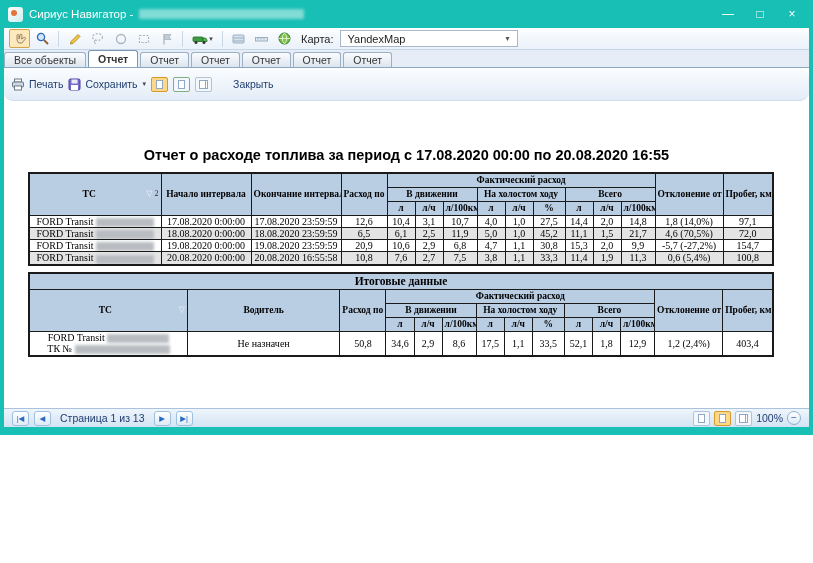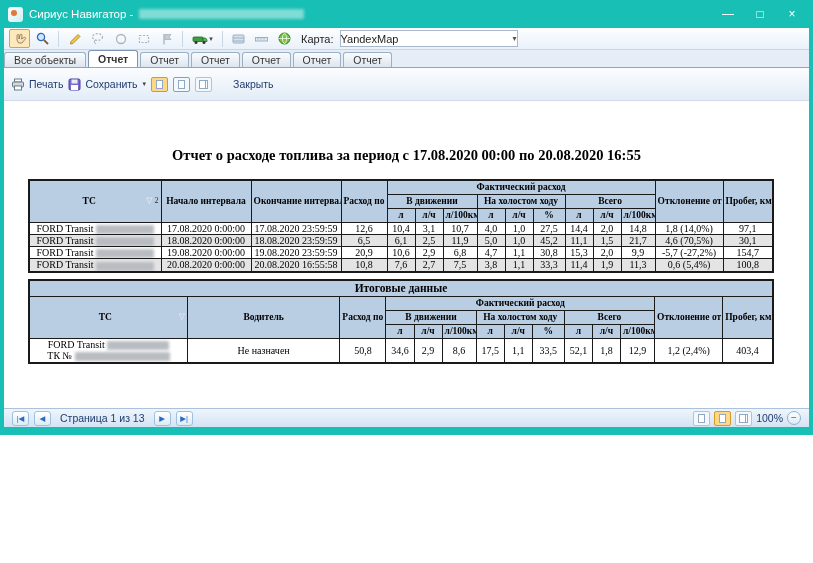--- a/index.html
+++ b/index.html
@@ -20,41 +20,41 @@
   .menubar { height:19px; background:#f7fafd; display:flex; align-items:center; padding:0 9px; gap:19px; font-size:11px; color:#1e1e1e; border-bottom:1px solid #e3eaf2; }
   .menu-item { cursor:default; }
   .phone-wrap { margin-left:auto; display:flex; align-items:center; gap:5px; font-size:11px; color:#1e1e1e; }
   
   .toolbar { height:22px; background:linear-gradient(#fdfeff,#e9f1fa); border-bottom:1px solid #c6d6e6; display:flex; align-items:center; padding:0 5px; gap:2px; }
   .tbtn { width:21px; height:19px; display:flex; align-items:center; justify-content:center; border:1px solid transparent; border-radius:2px; }
   .tbtn.active { border-color:#d8a148; background:#fde9bc; }
   .tbtn.drop { width:29px; gap:1px; }
   .tsep { width:1px; height:16px; background:#c9d6e4; margin:0 3px; }
   .map-label { font-size:11px; margin:0 4px 0 4px; color:#1e1e1e; }
-  .combo { width:178px; height:17px; border:1px solid #a8b8c8; background:#fff; display:flex; align-items:center; font-size:11px; padding:0 0; color:#1e1e1e;justify-content:flex-end; }
+  .combo { width:178px; height:17px; border:1px solid #a8b8c8; background:#fff; display:flex; align-items:center; font-size:11px; padding:0 7px; color:#1e1e1e;justify-content:flex-end; }
   .combo .caret { margin-left:auto; font-size:8px; color:#555; }
   .search-input { width:168px; height:17px; border:1px solid #a8b8c8; font-size:11px; padding:0 5px; color:#8a8a8a; font-family:"Liberation Sans",sans-serif; margin-left:6px;}
   .right-tools { margin-left:auto; display:flex; align-items:center; gap:3px;margin-top:41px; }
   .scale-text { font-size:11px; color:#1e1e1e; }
   .caret-sm { font-size:7px; color:#444; }
   
   .tabbar { height:18px; background:#e7edf6; display:flex; align-items:flex-end; padding-left:0; border-bottom:1px solid #8ca6c0; }
   .tab { height:15px; padding:0 9px; font-size:10.5px; color:#333; background:linear-gradient(#fafcfe,#dde5ee); border:1px solid #9ab0c4; border-bottom:none; border-radius:3px 3px 0 0; margin-right:2px; display:flex; align-items:center; cursor:default; }
   .tab.active { height:17px; background:#fff; position:relative; z-index:2; border-color:#7c96b2; font-weight:bold; }
   
-  .rtoolbar { height:19px; background:linear-gradient(#fbfdff,#e3ecf7); border-bottom:1px solid #cfdced; display:flex; align-items:center; padding:16px 7px; gap:5px; font-size:10.5px; color:#1f3c6e; }
+  .rtoolbar { height:19px; background:linear-gradient(#fbfdff,#e3ecf7); border-bottom:1px solid #cfdced; display:flex; align-items:center; padding:16px 7px; gap:5px; font-size:10.5px; color:#1f3c6e;border-radius:9px; }
   .rbtn { display:flex; align-items:center; gap:4px; cursor:default; }
   .mini-toggle { width:17px; height:15px; border:1px solid #b0c4d8; border-radius:2px; background:#f4f8fc; display:flex; align-items:center; justify-content:center; }
   .mini-toggle.orange { background:#ffd887; border-color:#d39b2d; }
   .mini-toggle.green { border-color:#7fae7f; }
   .pg-glyph { width:7px; height:9px; border:1px solid #8fa8c4; background:#fff; }
   .pg-glyph.dbl { width:9px; border-right:3px double #8fa8c4; }
   
   .content { flex:1; background:#fff; overflow:hidden; }
-  .report-title { font-family:Liberation Serif, serif; font-weight:bold; font-size:14.5px; text-align:center; margin:46px 0 15px 0; color:#000; }
+  .report-title { font-family:Liberation Sans, sans-serif; font-weight:bold; font-size:14.5px; text-align:center; margin:46px 0 9px 0; color:#000; }
   table.rpt { border-collapse:collapse; margin-left:24px; table-layout:fixed; width:746px; font-family:"Liberation Serif",serif; font-size:10px; border:2px solid #1a1a1a; }
   table.rpt th, table.rpt td { border:1px solid #1a1a1a; padding:0 2px; text-align:center; white-space:nowrap; overflow:hidden; }
   table.rpt thead th { background:#b9cde3; font-weight:bold; font-size:9.5px; line-height:1.15; padding:1px 2px; }
   table.rpt td { height:12px; }
   table.rpt tbody tr.alt td { background:#e4e4e4; }
   td.tc-cell { text-align:left; padding-left:3px; }
   .tbl-gap { height:6px; }
   .sort-wrap { float:right; font-weight:normal; font-size:8px; color:#eef3f8; display:flex; gap:2px; align-items:center;}
   .sort-badge { color:#333; font-size:8px; }
   .t2-title { font-family:"Liberation Serif",serif; font-size:11.5px !important; }
@@ -342,21 +342,21 @@
               <td>6,1</td>
               <td>2,5</td>
               <td>11,9</td>
               <td>5,0</td>
               <td>1,0</td>
               <td>45,2</td>
               <td>11,1</td>
               <td>1,5</td>
               <td>21,7</td>
               <td>4,6 (70,5%)</td>
-              <td>30,1</td>
+              <td>72,0</td>
           </tr>
           <tr>
             <td class="tc-cell"><span>FORD Transit</span> <span class="redact" style="width:58px"></span></td>
             <td>19.08.2020 0:00:00</td>
               <td>19.08.2020 23:59:59</td>
               <td>20,9</td>
               <td>10,6</td>
               <td>2,9</td>
               <td>6,8</td>
               <td>4,7</td>

